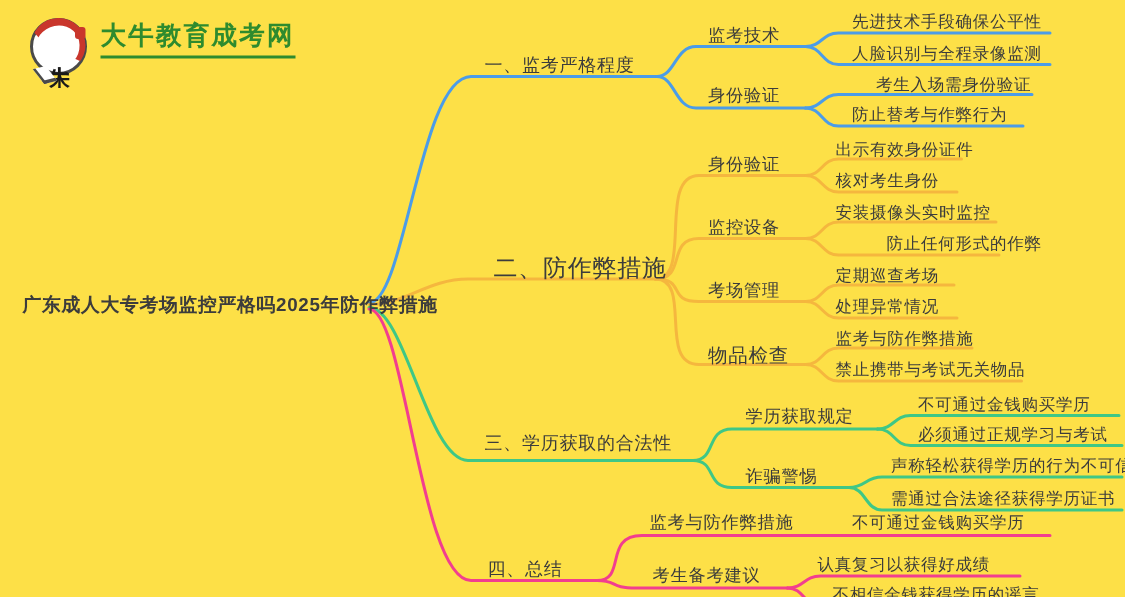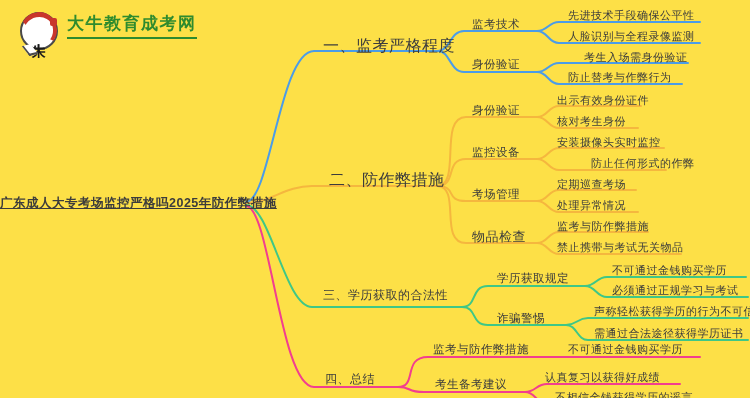--- a/index.html
+++ b/index.html
@@ -88,22 +88,22 @@
       <div class="seal"></div>
       <div class="tail"></div>
     </div>
     <div class="logo-text">
       <span class="logo-name">大牛教育成考网</span>
       <span class="logo-rule"></span>
     </div>
   </div>
 
   <div id="nodes">
-      <div class="node" style="left: 0; top: 196px; font-size: 12.5px; font-weight: bold; text-decoration: underline;">广东成人大专考场监控严格吗2025年防作弊措施</div>
-      <div class="node" style="left: 323px; top: 37px; font-size: 16px;">一、监考严格程度</div>
+      <div class="node" style="left: 15px; top: 196px; font-size: 12.5px; font-weight: bold;">广东成人大专考场监控严格吗2025年防作弊措施</div>
+      <div class="node" style="left: 323px; top: 37px; font-size: 12px;">一、监考严格程度</div>
       <div class="node" style="left: 472px; top: 18px; font-size: 11.5px;">监考技术</div>
       <div class="node" style="left: 472px; top: 58px; font-size: 11.5px;">身份验证</div>
       <div class="node" style="left: 568px; top: 9px; font-size: 11px; text-align: center;">先进技术手段确保公平性</div>
       <div class="node" style="left: 568px; top: 30px; font-size: 11px;">人脸识别与全程录像监测</div>
       <div class="node" style="left: 584px; top: 51px; font-size: 11px;">考生入场需身份验证</div>
       <div class="node" style="left: 568px; top: 71px; font-size: 11px;">防止替考与作弊行为</div>
       <div class="node" style="left: 329px; top: 171px; font-size: 16px;">二、防作弊措施</div>
       <div class="node" style="left: 472px; top: 104px; font-size: 11.5px;">身份验证</div>
       <div class="node" style="left: 472px; top: 146px; font-size: 11.5px;">监控设备</div>
       <div class="node" style="left: 472px; top: 188px; font-size: 11.5px;">考场管理</div>

